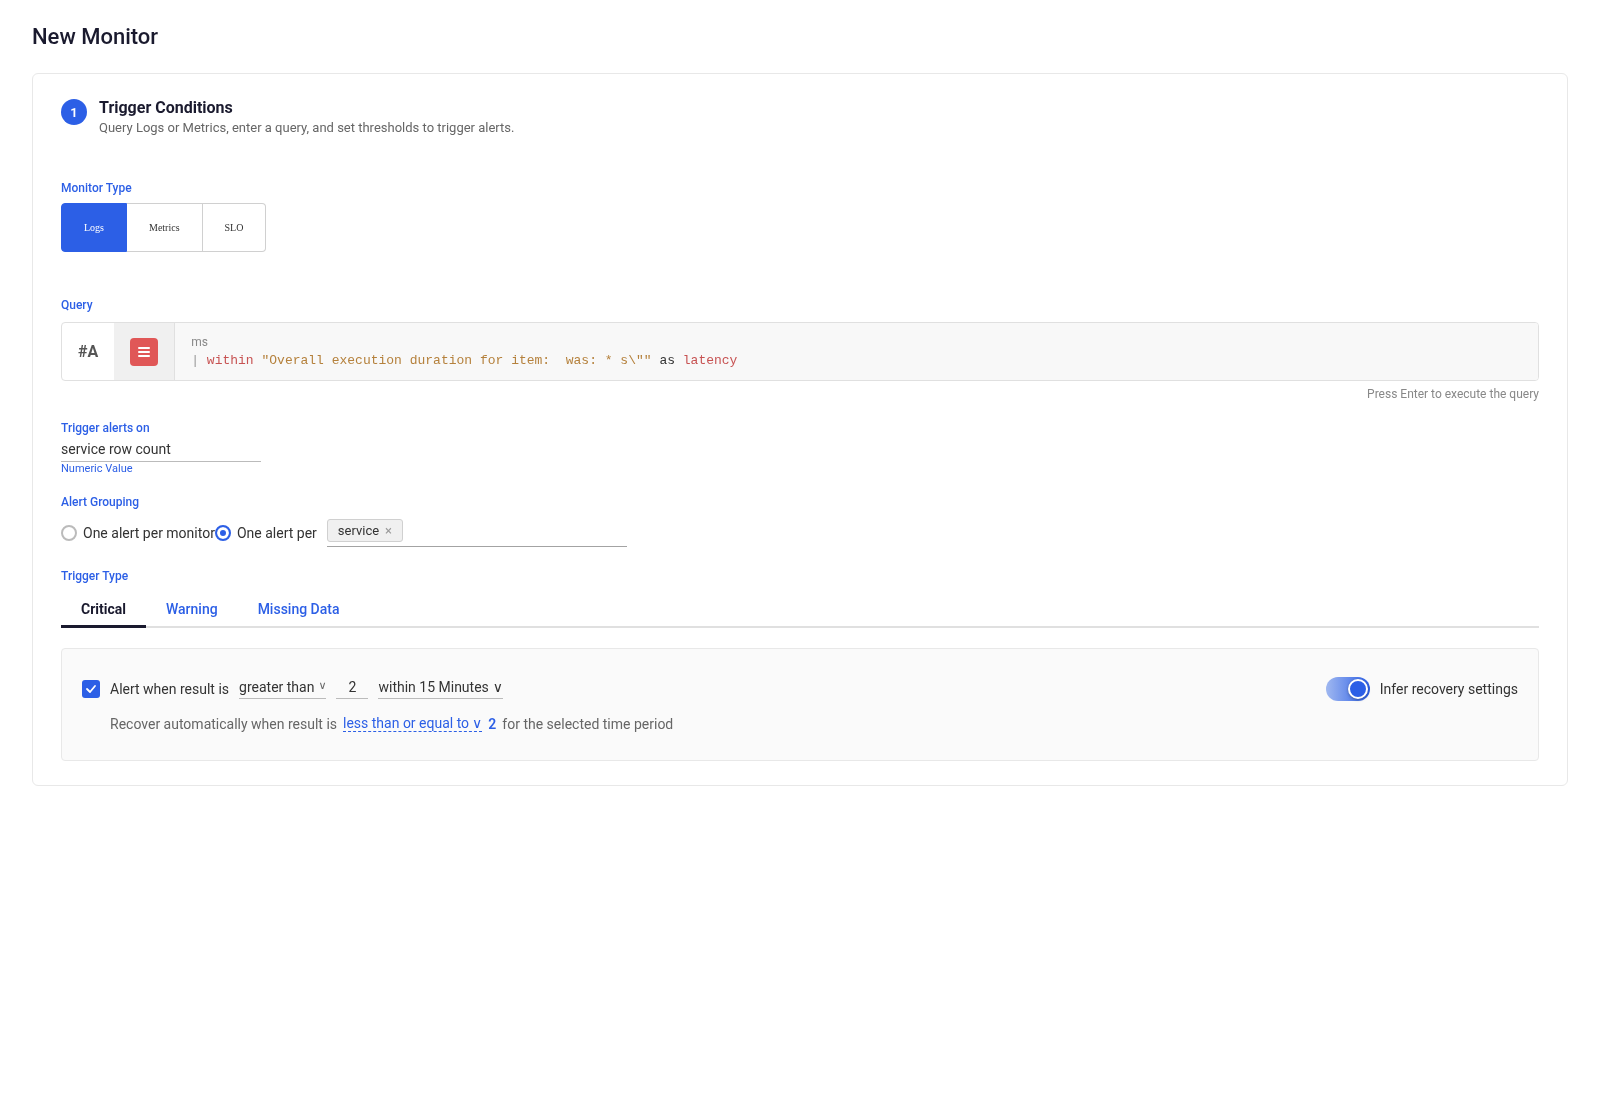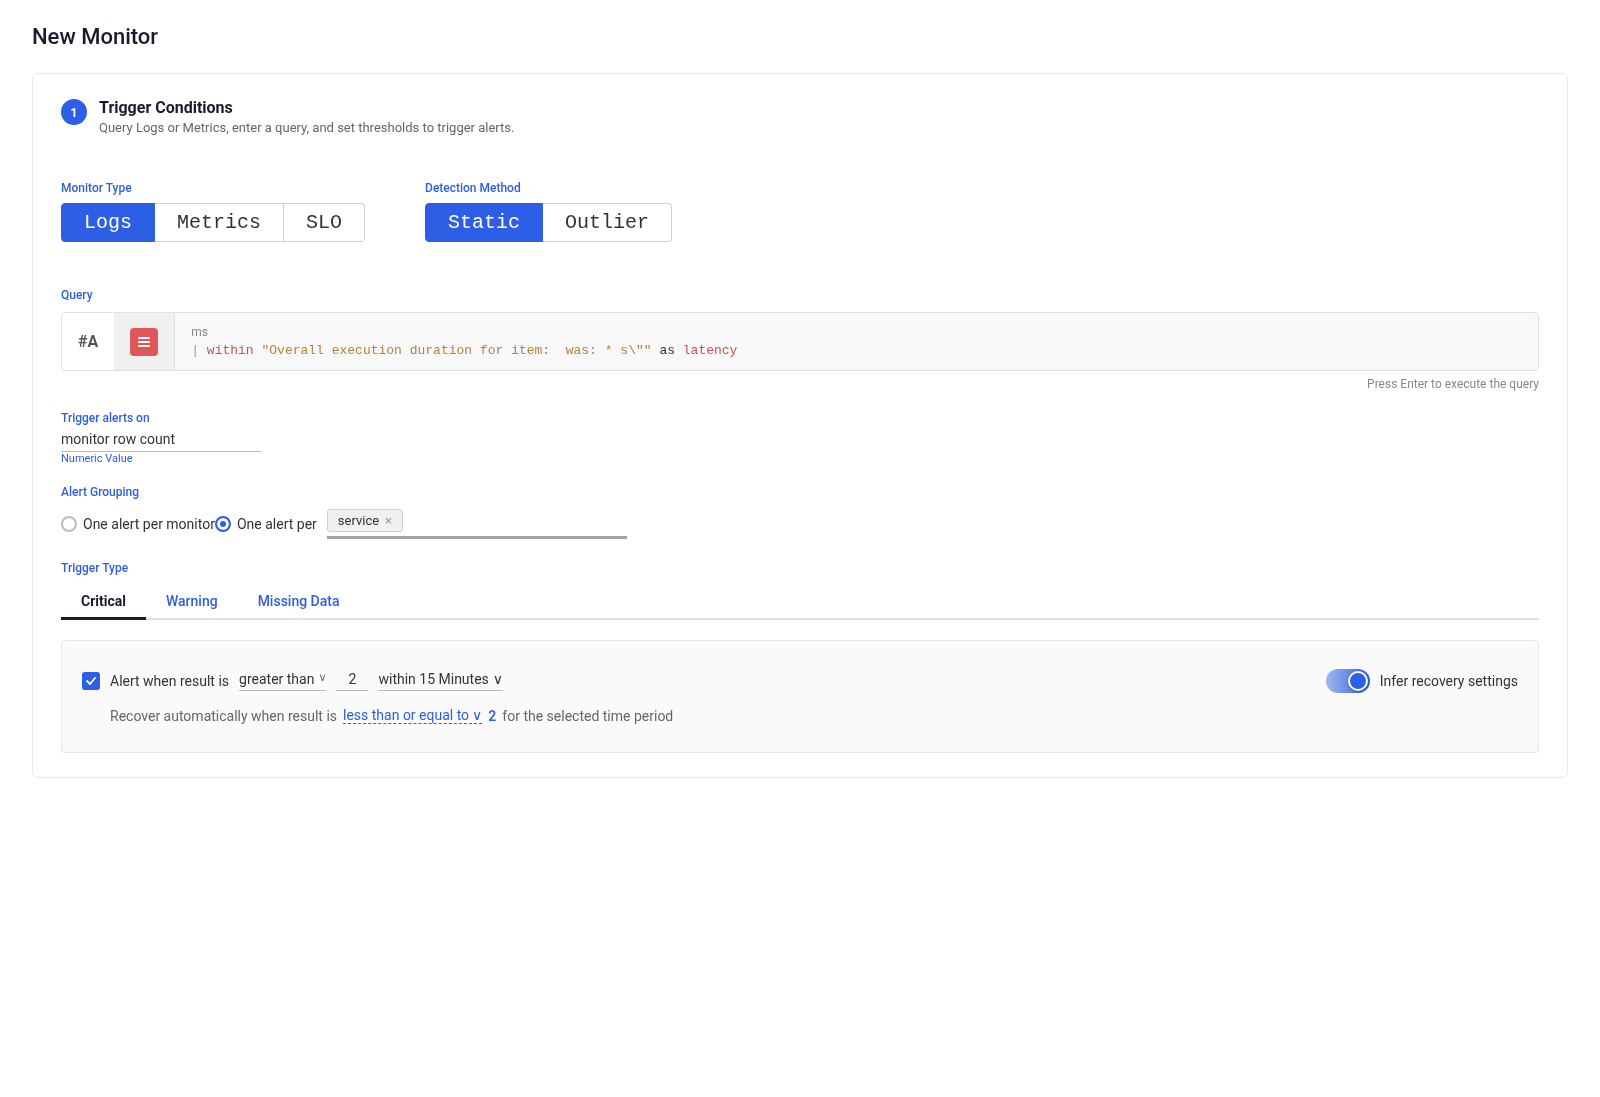--- a/index.html
+++ b/index.html
@@ -59,27 +59,27 @@
       margin-bottom: 8px;
       text-transform: none;
     }
     .field-group {
       margin-bottom: 22px;
     }
     .btn-group {
       display: flex;
     }
     .btn-tab {
-      padding: 7px 22px;
+      padding: 18px 22px;
       border: 1px solid #d0d0d0;
       background: #fff;
       color: #333;
-      font-size: 20px;
-      cursor: pointer;
-      font-family: Liberation Mono, monospace;
+      font-size: 10px;
+      cursor: pointer;
+      font-family: Liberation Serif, serif;
     }
     .btn-tab:first-child {
       border-radius: 4px 0 0 4px;
     }
     .btn-tab:last-child {
       border-radius: 0 4px 4px 0;
     }
     .btn-tab + .btn-tab {
       border-left: none;
     }
@@ -241,21 +241,21 @@
       color: #333;
     }
     .tag-pill .remove-x {
       color: #999;
       font-size: 13px;
       cursor: pointer;
     }
     .tag-input-area {
       display: flex;
       align-items: center;
-      border-bottom: 3px solid #a3a3a3;
+      border-bottom: 1px solid #a3a3a3;
       min-width: 300px;
       padding-bottom: 4px;
     }
     .trigger-type-label {
       font-size: 12px;
       color: #2c5fe6;
       font-weight: 500;
       margin-bottom: 10px;
     }
     .trigger-tabs {
@@ -402,27 +402,20 @@
 
     <div class="field-group">
       <div class="field-label">Monitor Type</div>
       <div class="btn-group">
         <button class="btn-tab active">Logs</button>
         <button class="btn-tab">Metrics</button>
         <button class="btn-tab">SLO</button>
       </div>
     </div>
 
-    <div class="field-group">
-      <div class="field-label">Detection Method</div>
-      <div class="btn-group">
-        <button class="btn-tab active">Static</button>
-        <button class="btn-tab">Outlier</button>
-      </div>
-    </div>
   </div>
 
   <div class="query-section">
     <div class="query-label">Query</div>
     <div class="query-row">
       <div class="query-id">#A</div>
       <div class="query-icon-box">
         <div class="query-icon-inner">
           <svg width="16" height="16" viewBox="0 0 16 16" fill="none">
             <rect x="2" y="3" width="12" height="2" rx="1" fill="white"></rect>
@@ -434,21 +427,21 @@
       <div class="query-editor">
         <div class="query-datasource">ms</div>
         <div class="query-code"><span class="query-pipe">|</span> <span class="query-keyword">within</span> <span class="query-string">"Overall execution duration for item:  was: * s\""</span> <span class="query-normal">as</span> <span class="query-keyword">latency</span></div>
       </div>
     </div>
     <div class="query-hint">Press Enter to execute the query</div>
   </div>
 
   <div class="trigger-alerts-row">
     <div class="trigger-alerts-label">Trigger alerts on</div>
-    <div class="trigger-dropdown">monitor row count</div>
+    <div class="trigger-dropdown">service row count</div>
     <div class="numeric-label">Numeric Value</div>
   </div>
 
   <div class="field-group">
     <div class="alert-grouping-label">Alert Grouping</div>
     <div class="alert-grouping-row">
       <div class="radio-option">
         <div class="radio-btn"></div>
         <span>One alert per monitor</span>
       </div>

